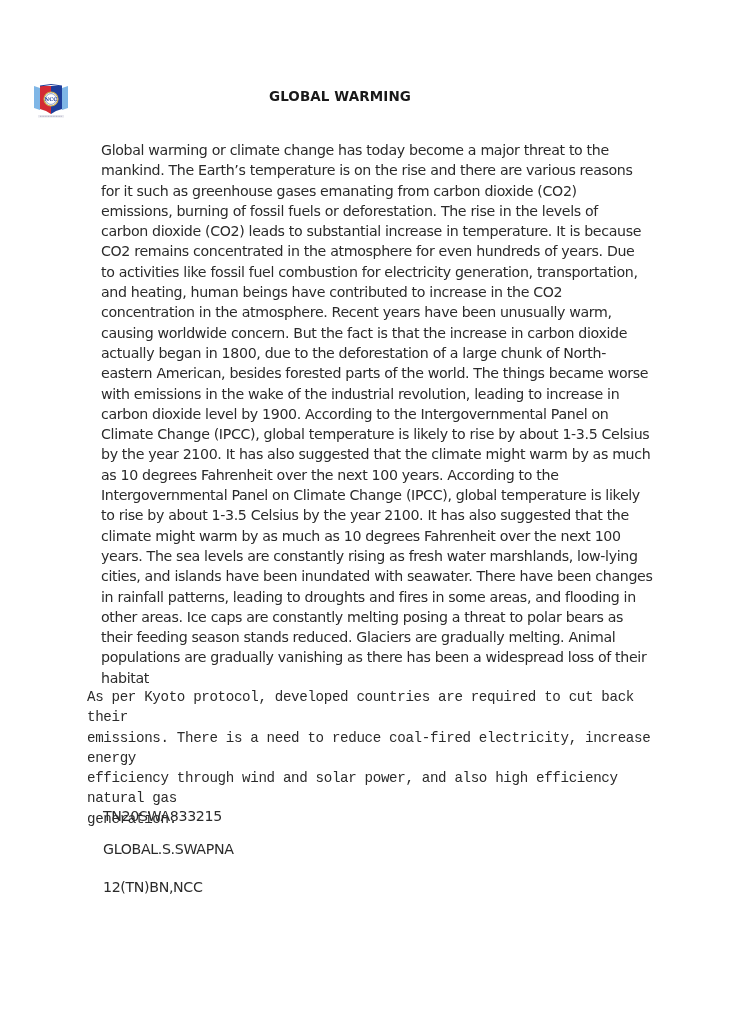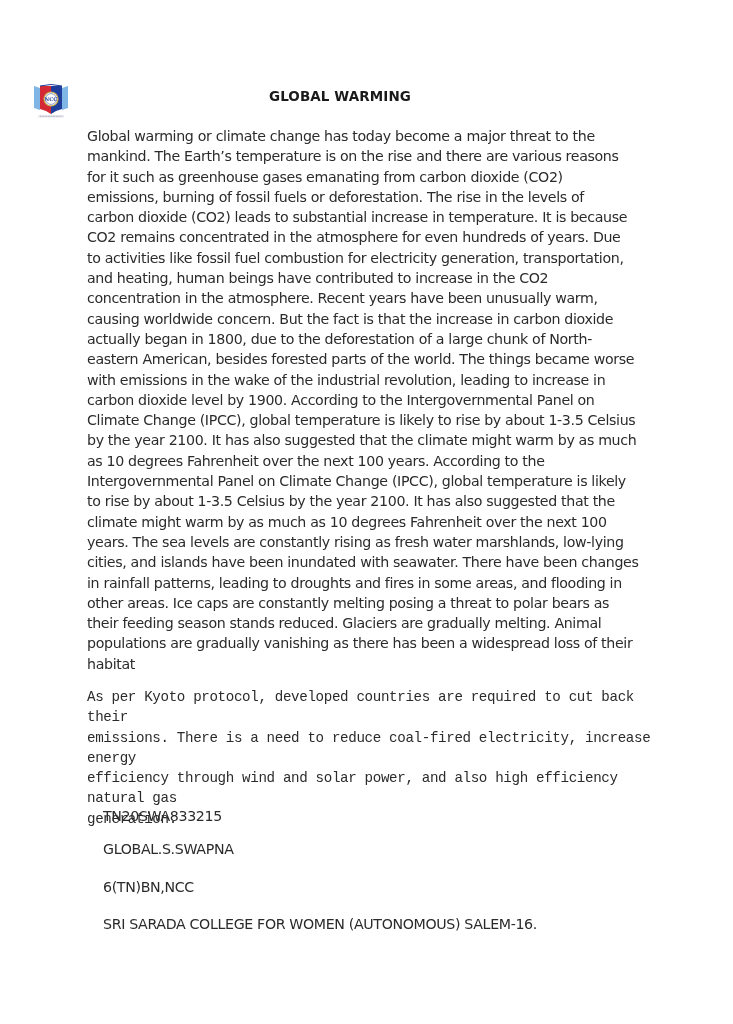--- a/index.html
+++ b/index.html
@@ -45,21 +45,21 @@
       position: absolute;
       left: 87px;
       top: 126px;
       width: 580px;
       font-size: 14.2px;
       line-height: 20.3px;
       color: #2b2b2b;
       letter-spacing: -0.35px;
     }
     .para {
-      margin: 0;
+      margin: 14px;
       white-space: pre-line;
     }
     .para2 {
       position: absolute;
       left: 87px;
       top: 687px;
       width: 580px;
       font-size: 14.2px;
       line-height: 20.3px;
       color: #2b2b2b;
@@ -138,17 +138,16 @@
 
   <p class="para2">As per Kyoto protocol, developed countries are required to cut back their
 emissions. There is a need to reduce coal-fired electricity, increase energy
 efficiency through wind and solar power, and also high efficiency natural gas
 generation.</p>
 
   <p class="sig-line" style="top:792px;">TN20SWA833215</p>
 
   <p class="sig-line" style="top:825px;">GLOBAL.S.SWAPNA</p>
 
-  <p class="sig-line" style="top:863px;">6(TN)BN,NCC</p>
+  <p class="sig-line" style="top:863px;">12(TN)BN,NCC</p>
 
-  <p class="sig-line" style="top:900px;">SRI SARADA COLLEGE FOR WOMEN (AUTONOMOUS) SALEM-16.</p>
 
 </div>
 
 </body></html>

